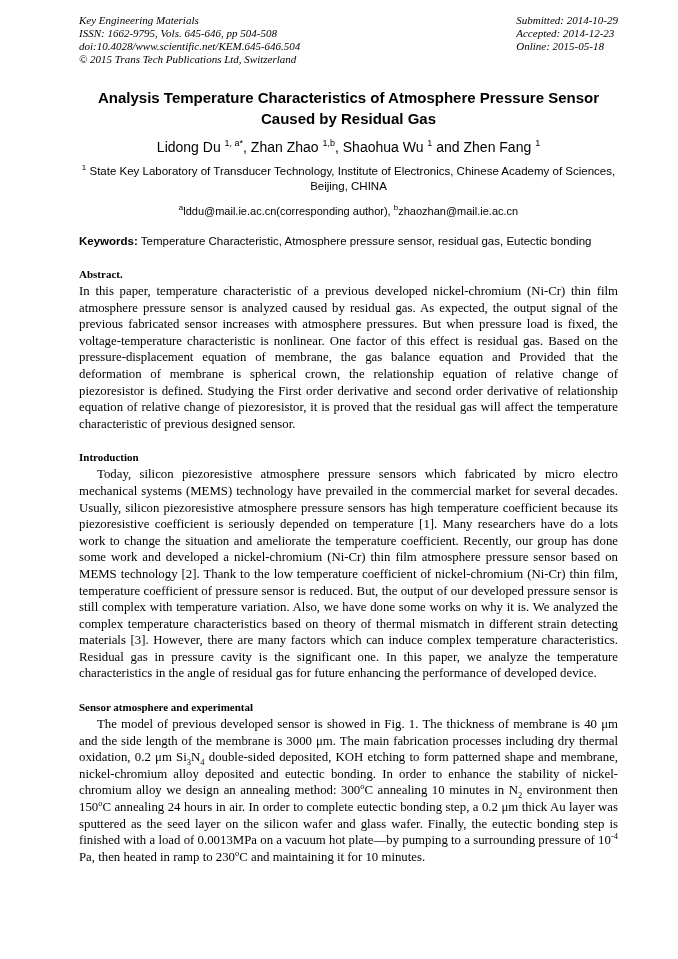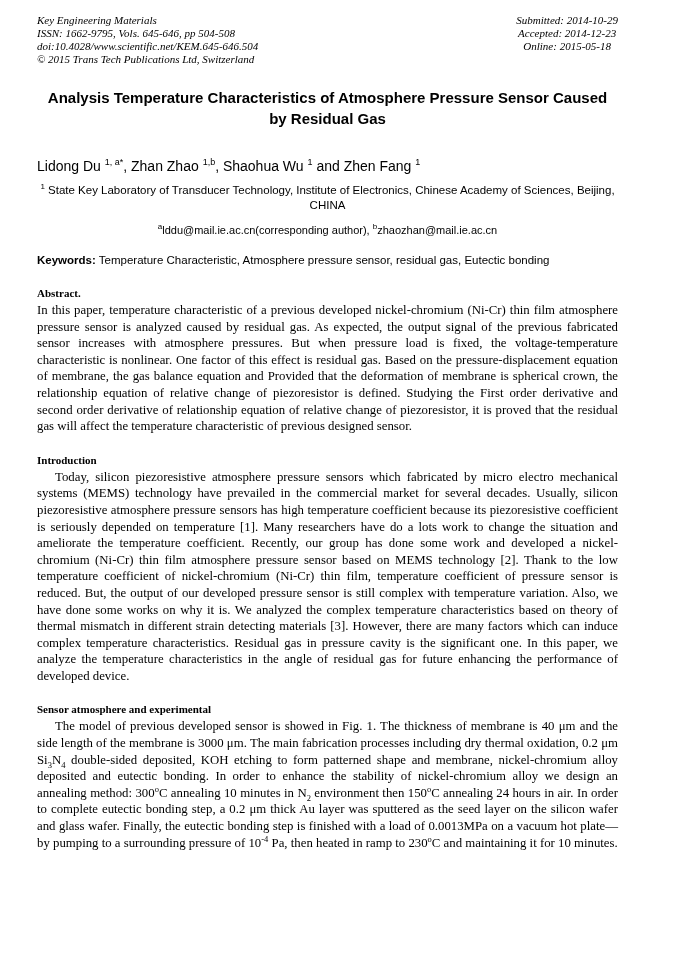--- a/index.html
+++ b/index.html
@@ -3,49 +3,49 @@
 <meta charset="utf-8">
 <style>
   html, body { margin: 0; padding: 0; background: #888; }
   .page {
     width: 678px;
     height: 959px;
     margin: 0 auto;
     background: #ffffff;
     color: #000000;
     box-sizing: border-box;
-    padding: 14px 60px 0 37px;
+    padding: 14px 60px 0 79px;
     font-family: "Liberation Serif", serif;
     overflow: hidden;
   }
   
   .jheader {
     display: flex;
     justify-content: space-between;
     font-style: italic;
     font-size: 11px;
     line-height: 13px;
     font-family: "Liberation Serif", serif;
   }
-  .jheader .right { text-align: center; }
+  .jheader .right { text-align: left; }
   
   .title {
     margin: 21px 0 0 0;
     font-family: "Liberation Sans", sans-serif;
     font-weight: bold;
     font-size: 15px;
     line-height: 21px;
     text-align: center;
   }
   
   .authors {
-    margin-top: 29px;
+    margin-top: 10px;
     font-family: "Liberation Sans", sans-serif;
     font-size: 14px;
-    text-align: left;
+    text-align: center;
   }
   .authors sup { font-size: 9px; line-height: 0; }
   
   .affiliation {
     margin-top: 9px;
     font-family: "Liberation Sans", sans-serif;
     font-size: 11.5px;
     line-height: 15px;
     text-align: center;
   }

